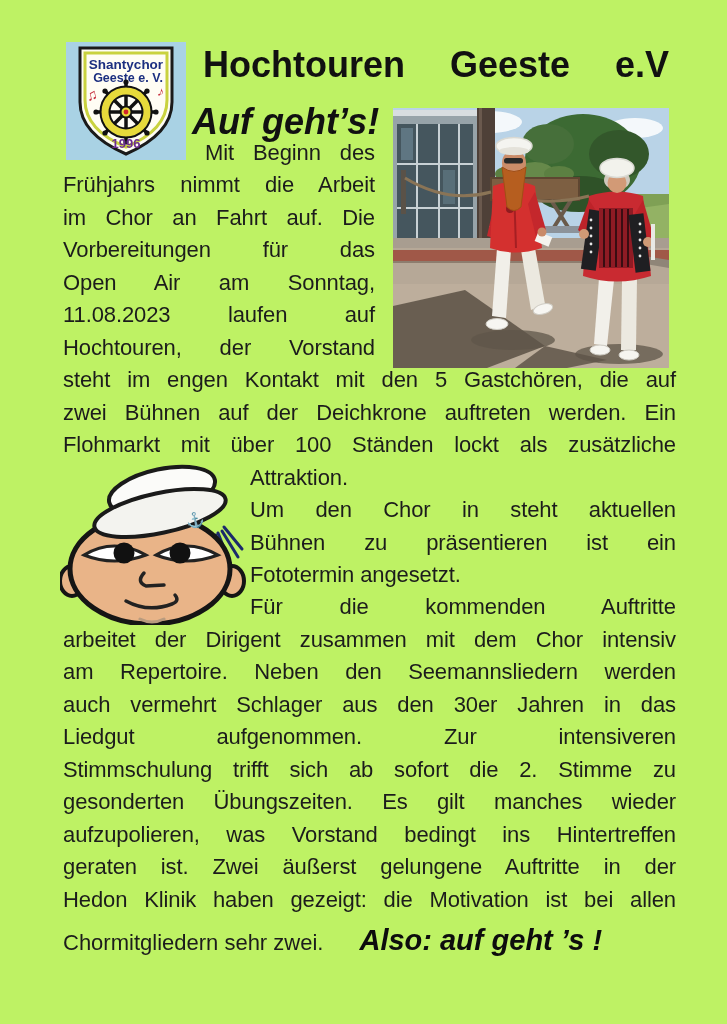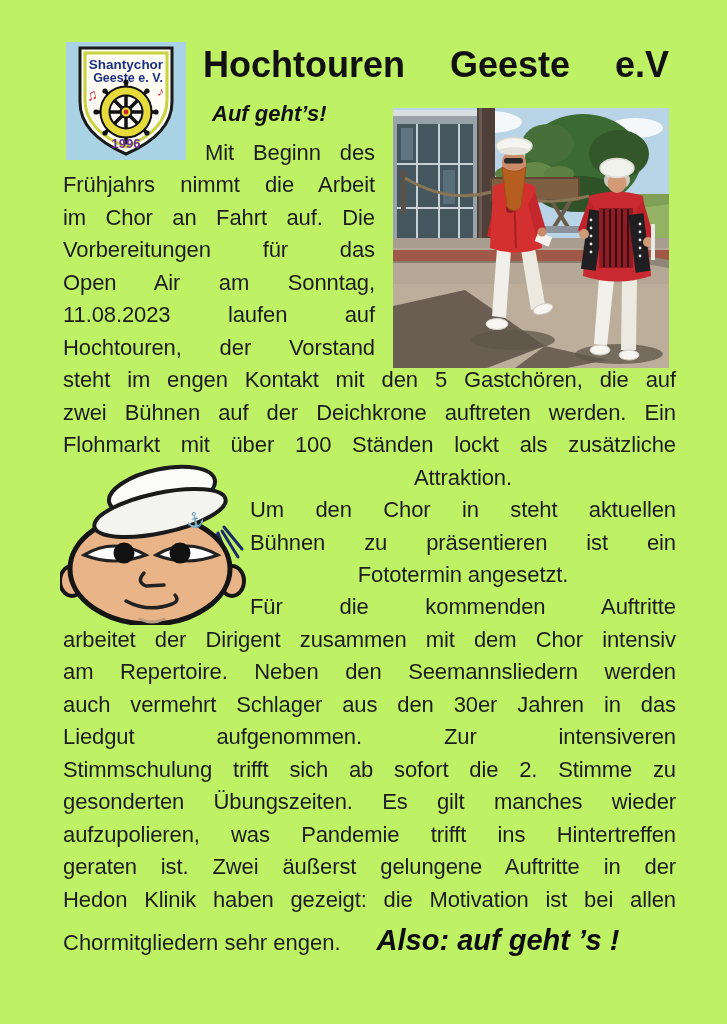--- a/index.html
+++ b/index.html
@@ -8,26 +8,26 @@
     background:#bef264;overflow:hidden;
     font-family:"Liberation Sans",sans-serif;color:#1b1b1b;
   }
   .abs{position:absolute;}
   .title{
     position:absolute;left:203px;top:44px;width:466px;
     font-size:36px;font-weight:bold;color:#111;
     text-align:justify;text-align-last:justify;white-space:normal;
   }
   .subtitle{
-    position:absolute;left:212px;top:101px;
-    font-size:22px;font-weight:bold;font-style:italic;color:#111;
+    position:absolute;left:192px;top:101px;
+    font-size:36px;font-weight:bold;font-style:italic;color:#111;
   }
   .bl{
     position:absolute;height:31px;font-size:22px;line-height:31px;
-    letter-spacing:-0.1px;color:#1c1c1c;overflow:visible;text-align:center;
+    letter-spacing:-0.1px;color:#1c1c1c;overflow:visible;
   }
   .j{text-align:justify;text-align-last:justify;}
   .closing-line{
     position:absolute;left:63px;top:924px;width:640px;
     font-size:22px;color:#1c1c1c;white-space:nowrap;
   }
   .closing-em{
     font-size:29px;font-weight:bold;font-style:italic;color:#0d0d0d;
     margin-left:36px;
   }
@@ -256,21 +256,21 @@
   <div class="bl j" style="top:527px;left:250px;width:426px">Bühnen zu präsentieren ist ein</div>
   <div class="bl" style="top:559px;left:250px;width:426px">Fototermin angesetzt.</div>
   <div class="bl j" style="top:591px;left:250px;width:426px">Für die kommenden Auftritte</div>
 
   <div class="bl j" style="top:624px;left:63px;width:613px">arbeitet der Dirigent zusammen mit dem Chor intensiv</div>
   <div class="bl j" style="top:656px;left:63px;width:613px">am Repertoire. Neben den Seemannsliedern werden</div>
   <div class="bl j" style="top:689px;left:63px;width:613px">auch vermehrt Schlager aus den 30er Jahren in das</div>
   <div class="bl j" style="top:721px;left:63px;width:613px">Liedgut aufgenommen. Zur intensiveren</div>
   <div class="bl j" style="top:754px;left:63px;width:613px">Stimmschulung trifft sich ab sofort die 2. Stimme zu</div>
   <div class="bl j" style="top:786px;left:63px;width:613px">gesonderten Übungszeiten.  Es gilt manches wieder</div>
-  <div class="bl j" style="top:819px;left:63px;width:613px">aufzupolieren, was Pandemie trifft ins Hintertreffen</div>
+  <div class="bl j" style="top:819px;left:63px;width:613px">aufzupolieren, was Vorstand bedingt ins Hintertreffen</div>
   <div class="bl j" style="top:851px;left:63px;width:613px">geraten ist. Zwei äußerst gelungene Auftritte in der</div>
   <div class="bl j" style="top:884px;left:63px;width:613px">Hedon Klinik haben gezeigt: die Motivation ist bei allen</div>
 
   <div class="closing-line">
-    <span>Chormitgliedern sehr engen.</span><span class="closing-em">Also: auf geht ’s !</span>
+    <span>Chormitgliedern sehr zwei.</span><span class="closing-em">Also: auf geht ’s !</span>
   </div>
 
 </div>
 
 </body></html>

